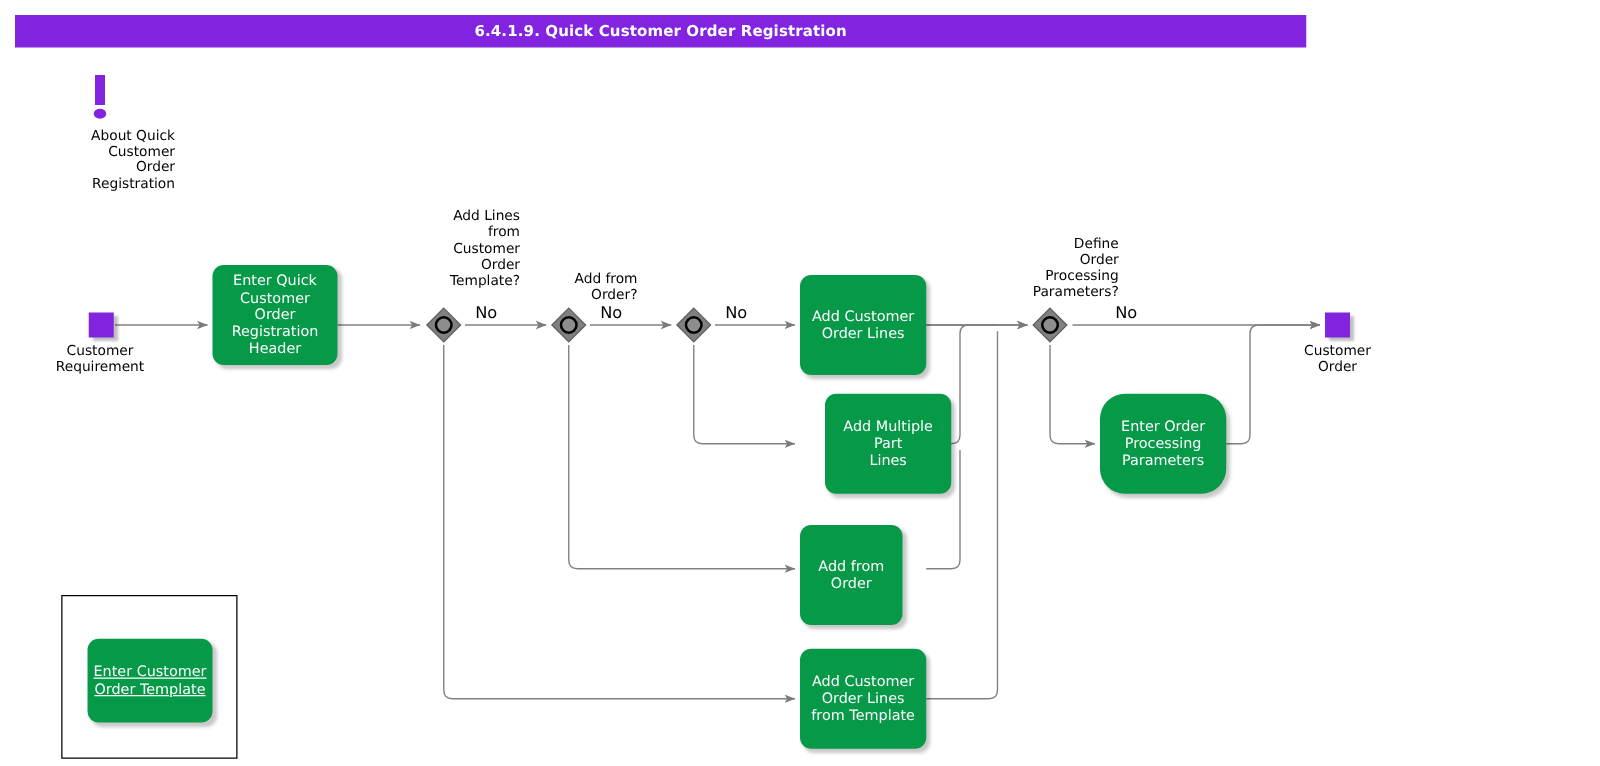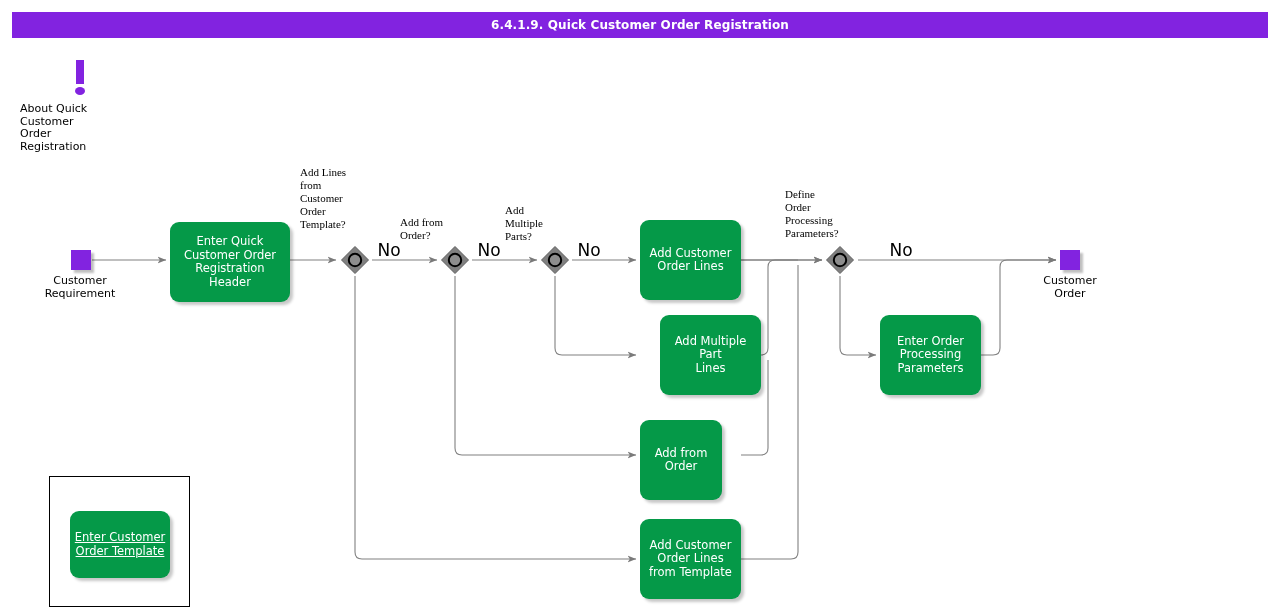--- a/index.html
+++ b/index.html
@@ -20,21 +20,21 @@
     position: absolute;
     left: 0; top: 0;
     width: 1280px;
     height: 613px;
   }
   
   .titlebar {
     position: absolute;
     left: 12px;
     top: 12px;
-    width: 1256px;
+    width: 1033px;
     height: 26px;
     background: #8223e0;
     display: flex;
     align-items: center;
     justify-content: center;
   }
   .titlebar .title-text {
     color: #ffffff;
     font-size: 12px;
     font-weight: bold;
@@ -76,26 +76,25 @@
     height: 30px;
   }
   .decision .d-shape {
     position: absolute;
     left: 0; top: 0;
     width: 30px;
     height: 30px;
   }
   .dec-label {
     position: absolute;
-    text-align: left;
+    text-align: right;
     font-size: 11px;
     line-height: 13px;
     color: #000000;
     white-space: pre-line;
-    font-family: Liberation Serif, serif;
   }
   
   .terminator {
     position: absolute;
     width: 20px;
     height: 20px;
     background: #8223e0;
     box-shadow: 3px 3px 2px rgba(0,0,0,0.25);
   }
   .term-label {
@@ -112,30 +111,30 @@
     left: 72px;
     top: 60px;
     width: 16px;
     height: 38px;
   }
   .info-label {
     position: absolute;
     left: 20px;
     top: 103px;
     width: 120px;
-    text-align: left;
+    text-align: right;
     font-size: 11px;
     line-height: 12.5px;
     color: #000000;
     white-space: pre-line;
   }
   
   .edge-label {
     position: absolute;
-    font-size: 17px;
+    font-size: 13px;
     line-height: 13px;
     color: #000000;
     text-align: center;
   }
   
   .group-frame {
     position: absolute;
     left: 49px;
     top: 476px;
     width: 141px;
@@ -219,21 +218,21 @@
 Registration</div>
 
   <div class="terminator" style="left:71px; top:250px;"></div>
   <div class="term-label" style="left:20px; top:274px; width:120px;">Customer
 Requirement</div>
 
   <div class="terminator" style="left:1060px; top:250px;"></div>
   <div class="term-label" style="left:1010px; top:274px; width:120px;">Customer
 Order</div>
 
-  <div class="node-box" style="left:170px; top:222px; width:120px; height:80px;">
+  <div class="node-box" style="left:170px; top:212px; width:100px; height:80px;">
     <span class="node-label">Enter Quick
 Customer Order
 Registration
 Header</span>
   </div>
 
   <div class="node-box" style="left:640px; top:220px; width:101px; height:80px;">
     <span class="node-label">Add Customer
 Order Lines</span>
   </div>
@@ -246,21 +245,21 @@
   <div class="node-box" style="left:640px; top:420px; width:82px; height:80px;">
     <span class="node-label">Add from Order</span>
   </div>
 
   <div class="node-box" style="left:640px; top:519px; width:101px; height:80px;">
     <span class="node-label">Add Customer
 Order Lines
 from Template</span>
   </div>
 
-  <div class="node-box" style="left:880px; top:315px; width:101px; height:80px;">
+  <div class="node-box" style="left:880px; top:315px; width:101px; height:80px;border-radius:20px;">
     <span class="node-label">Enter Order
 Processing
 Parameters</span>
   </div>
 
   <div class="decision" style="left:340px; top:245px;">
     <svg class="d-shape" viewBox="0 0 30 30">
       <polygon points="15,1.5 28.5,15 15,28.5 1.5,15" fill="#808080" stroke="#5f5f5f" stroke-width="1"></polygon>
       <circle cx="15" cy="15" r="6.2" fill="#8d8d8d" stroke="#000000" stroke-width="2"></circle>
     </svg>
@@ -279,23 +278,20 @@
   </div>
   <div class="dec-label" style="left:400px; top:216px; width:110px;">Add from
 Order?</div>
 
   <div class="decision" style="left:540px; top:245px;">
     <svg class="d-shape" viewBox="0 0 30 30">
       <polygon points="15,1.5 28.5,15 15,28.5 1.5,15" fill="#808080" stroke="#5f5f5f" stroke-width="1"></polygon>
       <circle cx="15" cy="15" r="6.2" fill="#8d8d8d" stroke="#000000" stroke-width="2"></circle>
     </svg>
   </div>
-  <div class="dec-label" style="left:505px; top:204px; width:100px;">Add
-Multiple
-Parts?</div>
 
   <div class="decision" style="left:825px; top:245px;">
     <svg class="d-shape" viewBox="0 0 30 30">
       <polygon points="15,1.5 28.5,15 15,28.5 1.5,15" fill="#808080" stroke="#5f5f5f" stroke-width="1"></polygon>
       <circle cx="15" cy="15" r="6.2" fill="#8d8d8d" stroke="#000000" stroke-width="2"></circle>
     </svg>
   </div>
   <div class="dec-label" style="left:785px; top:188px; width:110px;">Define
 Order
 Processing

